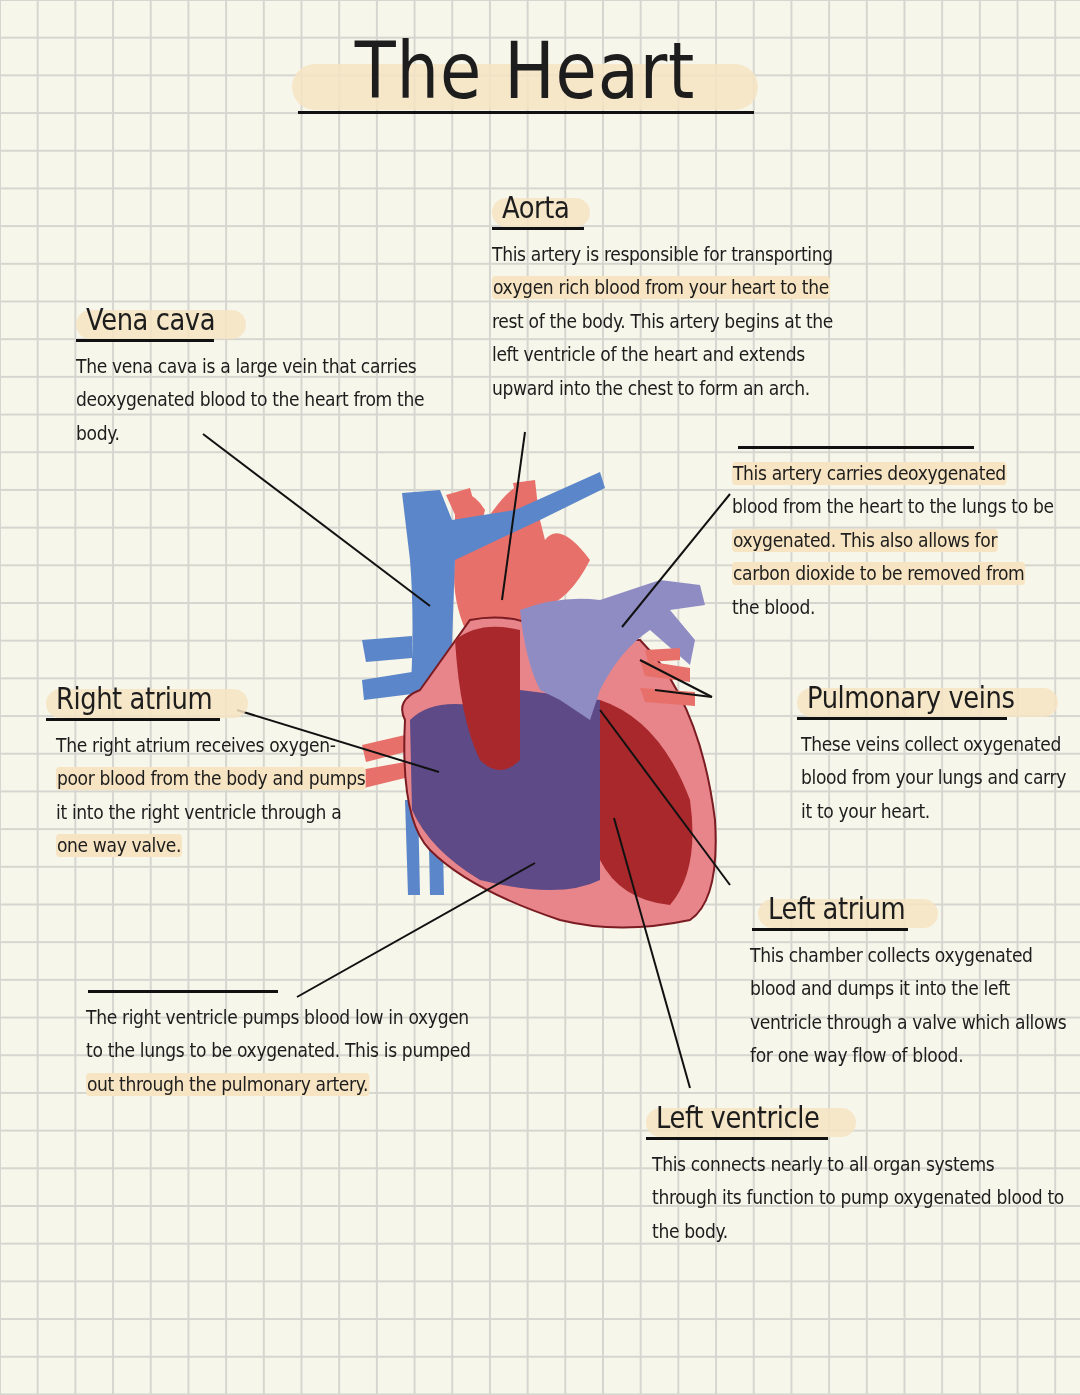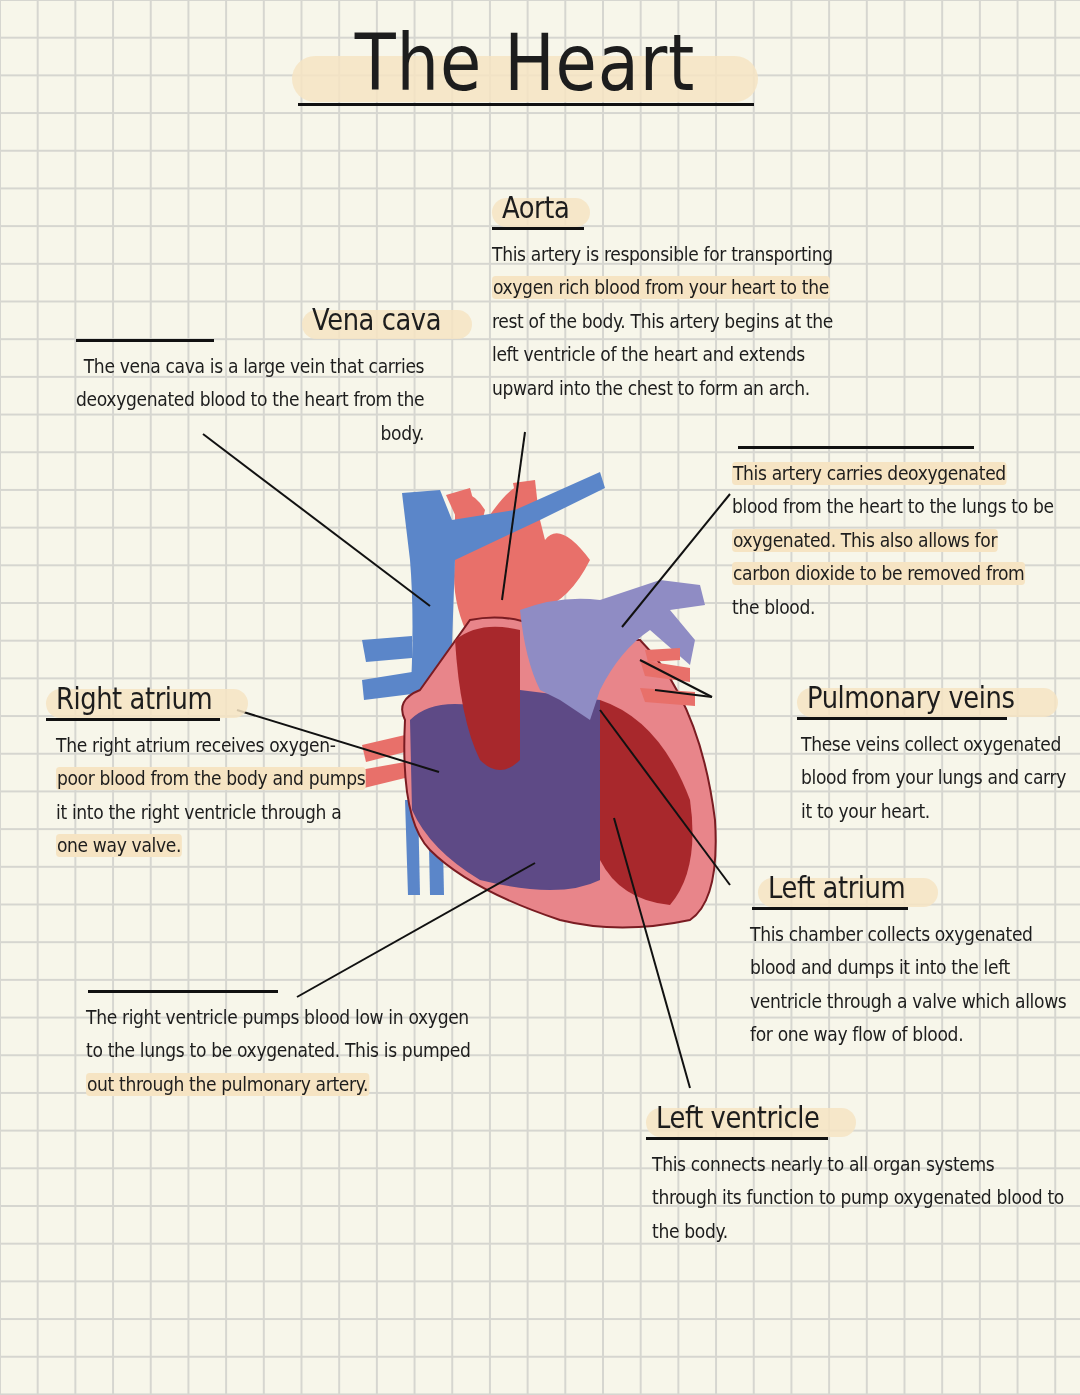--- a/index.html
+++ b/index.html
@@ -7,21 +7,21 @@
     width:1080px; height:1395px; position:relative; overflow:hidden;
     background-color:#f7f6ea;
     background-image:
       linear-gradient(to right, #d6d6d0 1.5px, transparent 1.5px),
       linear-gradient(to bottom, #d6d6d0 1.5px, transparent 1.5px);
     background-size:37.7px 37.7px;
     background-position:-1px -1px;
     font-family:"DejaVu Sans", sans-serif;
     color:#1d1d1d;
   }
-  .title-wrap { position:absolute; left:290px; top:16px; width:470px; height:95px; }
+  .title-wrap { position:absolute; left:290px; top:24px; width:470px; height:95px; }
   .title-hl { position:absolute; left:2px; top:40px; width:466px; height:46px; background:#f6e4c3; border-radius:23px; opacity:.85; }
   .title { position:absolute; left:0; width:470px; top:2px; text-align:center; font-size:78px; letter-spacing:1px; font-family:"DejaVu Sans", sans-serif; font-weight:normal; transform:scaleX(.86); }
   .title-line { position:absolute; left:8px; top:87px; width:456px; height:3px; background:#111; }
 
   .sec { position:absolute; }
   .head { position:relative; display:inline-block; padding:0 10px; }
   .head .hl { position:absolute; left:0; right:0; top:8px; bottom:-2px; background:#f6e4c3; border-radius:16px; opacity:.85; }
   .head span.t { position:relative; font-size:30px; letter-spacing:-0.5px; display:inline-block; transform:scaleX(.86); transform-origin:left center; white-space:nowrap; }
   .uline { height:2.5px; background:#111; margin-top:2px; }
   .body { font-size:19.5px; line-height:33.5px; margin-top:8px; letter-spacing:-0.4px; white-space:nowrap; transform:scaleX(.88); transform-origin:left top; }
@@ -87,21 +87,21 @@
   <div class="uline" style="width:92px;"></div>
   <div class="body">
     <span class="line">This artery is responsible for transporting</span>
     <span class="line"><mark>oxygen rich blood from your heart to the</mark></span>
     <span class="line">rest of the body. This artery begins at the</span>
     <span class="line">left ventricle of the heart and extends</span>
     <span class="line">upward into the chest to form an arch.</span>
   </div>
 </div>
 
-<div class="sec" style="left:76px; top:302px;text-align:right;">
+<div class="sec" style="left:76px; top:302px;">
   <div class="head"><div class="hl"></div><span class="t">Vena cava</span></div>
   <div class="uline" style="width:138px;"></div>
   <div class="body">
     <span class="line">The vena cava is a large vein that carries</span>
     <span class="line">deoxygenated blood to the heart from the</span>
     <span class="line">body.</span>
   </div>
 </div>
 
 <div class="sec" style="left:738px; top:444px;">
@@ -130,21 +130,21 @@
   <div class="head"><div class="hl"></div><span class="t">Pulmonary veins</span></div>
   <div class="uline" style="width:210px;"></div>
   <div class="body" style="margin-left:4px;">
     <span class="line">These veins collect oxygenated</span>
     <span class="line">blood from your lungs and carry</span>
     <span class="line">it to your heart.</span>
   </div>
 </div>
 
 <div class="sec" style="left:752px; top:870px;">
-  <div class="head" style="margin-left:6px;"><div class="hl"></div><span class="t">Left atrium</span></div>
+  <div class="head" style="margin-left:6px;margin-top:21px;"><div class="hl"></div><span class="t">Left atrium</span></div>
   <div class="uline" style="width:156px;"></div>
   <div class="body" style="margin-left:-2px;">
     <span class="line">This chamber collects oxygenated</span>
     <span class="line">blood and dumps it into the left</span>
     <span class="line">ventricle through a valve which allows</span>
     <span class="line">for one way flow of blood.</span>
   </div>
 </div>
 
 <div class="sec" style="left:88px; top:988px;">

